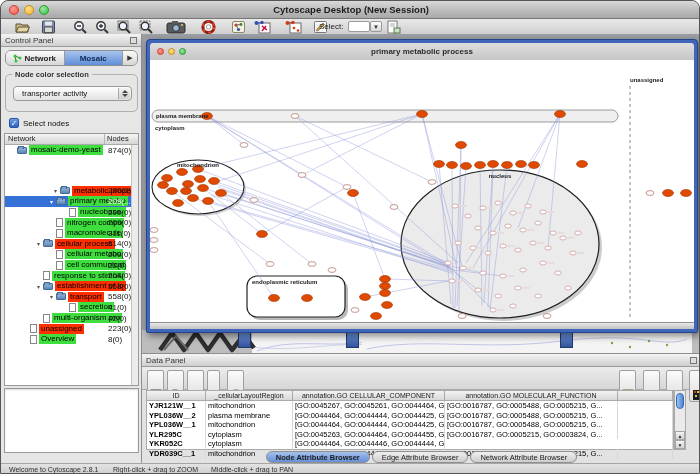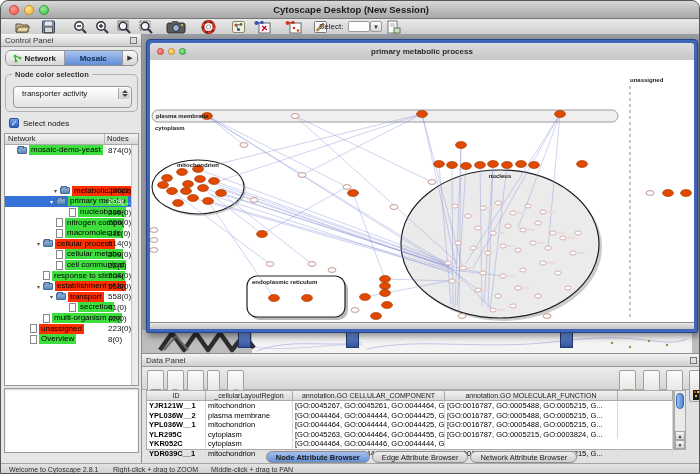--- a/index.html
+++ b/index.html
@@ -44,21 +44,21 @@
     font-size:8px; font-weight:bold; color:#222; background:linear-gradient(#fafafa,#d6d6d6);
     border-right:1px solid #9a9a9a; }
   .cp-tab.selected { background:linear-gradient(#a8c4ee,#5f8ed8); color:#102a54; }
   .cp-tab-arrow { width:14px; display:flex; align-items:center; justify-content:center;
     font-size:7px; color:#333; background:linear-gradient(#fafafa,#d6d6d6); }
   .net-glyph { width:9px; height:9px; }
   #groupbox { position:absolute; left:4px; top:40px; width:133px; height:38px;
     border:1px solid #b0b0b0; border-radius:5px; }
   #groupbox-label { position:absolute; left:6px; top:-5px; background:#e6e6e6; padding:0 3px;
     font-size:7.5px; font-weight:bold; color:#333; }
-  #color-select { position:absolute; left:7px; top:11px; width:119px; height:22px;
+  #color-select { position:absolute; left:7px; top:11px; width:119px; height:15px;
     background:linear-gradient(#ffffff,#e2e2e2); border:1px solid #9a9a9a; border-radius:4px;
     font-size:8px; color:#111; line-height:13px; padding-left:8px; position:absolute; }
   #color-select .sel-btn { position:absolute; right:1px; top:1px; width:12px; height:11px;
     background:linear-gradient(#f2f2f2,#cfcfcf); border-left:1px solid #aaa; border-radius:0 3px 3px 0;
     display:flex; flex-direction:column; align-items:center; justify-content:center; }
   .tri-up { width:0; height:0; border-left:3px solid transparent; border-right:3px solid transparent;
     border-bottom:3px solid #444; margin-bottom:1px; }
   .tri-dn { width:0; height:0; border-left:3px solid transparent; border-right:3px solid transparent;
     border-top:3px solid #444; }
   #select-nodes-row { position:absolute; left:8px; top:84px; display:flex; align-items:center; gap:4px; }

